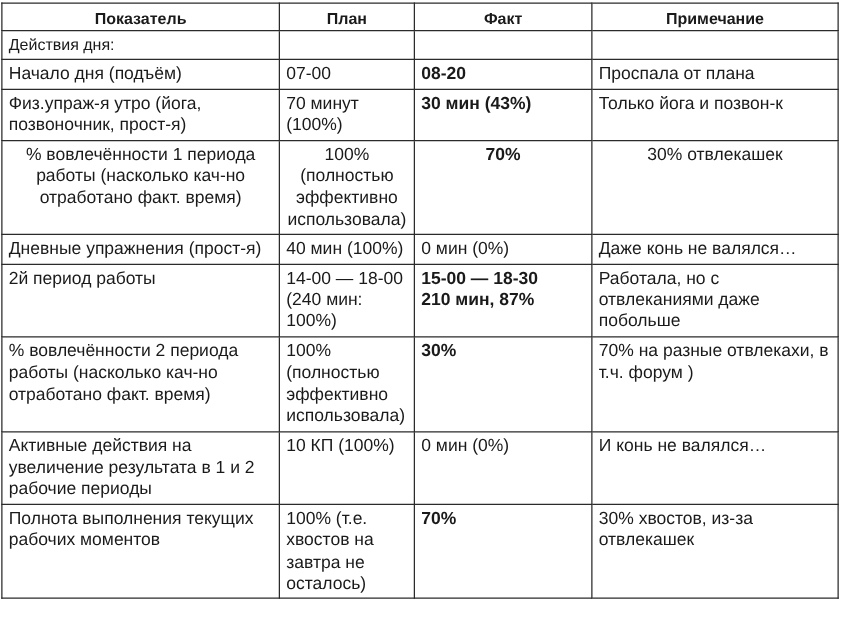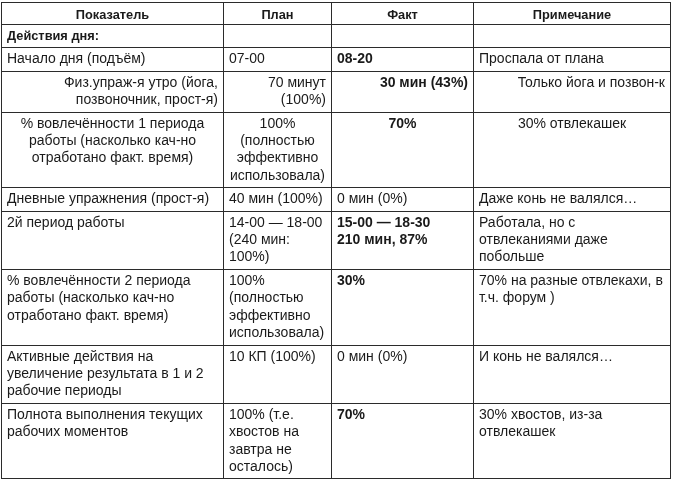--- a/index.html
+++ b/index.html
@@ -47,21 +47,21 @@
   
   tr.header-row td {
     text-align: center;
     font-weight: bold;
     font-size: 12.8px;
     padding-top: 3px;
     padding-bottom: 0;
   }
   
   tr.section-row td {
-    font-weight: bold;
+    font-weight: normal;
     font-size: 12.8px;
   }
   
   .v-blue  { color: #2e74b5; font-weight: bold; }
   .v-red   { color: #ef4136; margin-left: 12px; }
 </style>
 </head>
 <body>
 
 <div id="page">
@@ -84,21 +84,21 @@
           <td></td>
           <td></td>
           <td></td>
         </tr>
         <tr style="height: 22px;">
           <td>Начало дня (подъём)</td>
           <td>07-00</td>
           <td class="v-blue">08-20</td>
           <td>Проспала от плана</td>
         </tr>
-        <tr style="height: 39px; text-align: right;">
+        <tr style="height: 39px;">
           <td>Физ.упраж-я утро (йога, позвоночник, прост-я)</td>
           <td>70 минут (100%)</td>
           <td class="v-blue">30 мин (43%)</td>
           <td>Только йога и позвон-к</td>
         </tr>
         <tr style="height: 56px; text-align: center;">
           <td>% вовлечённости 1 периода работы (насколько кач-но отработано факт. время)</td>
           <td>100% (полностью эффективно использовала)</td>
           <td class="v-blue">70%</td>
           <td>30% отвлекашек</td>

